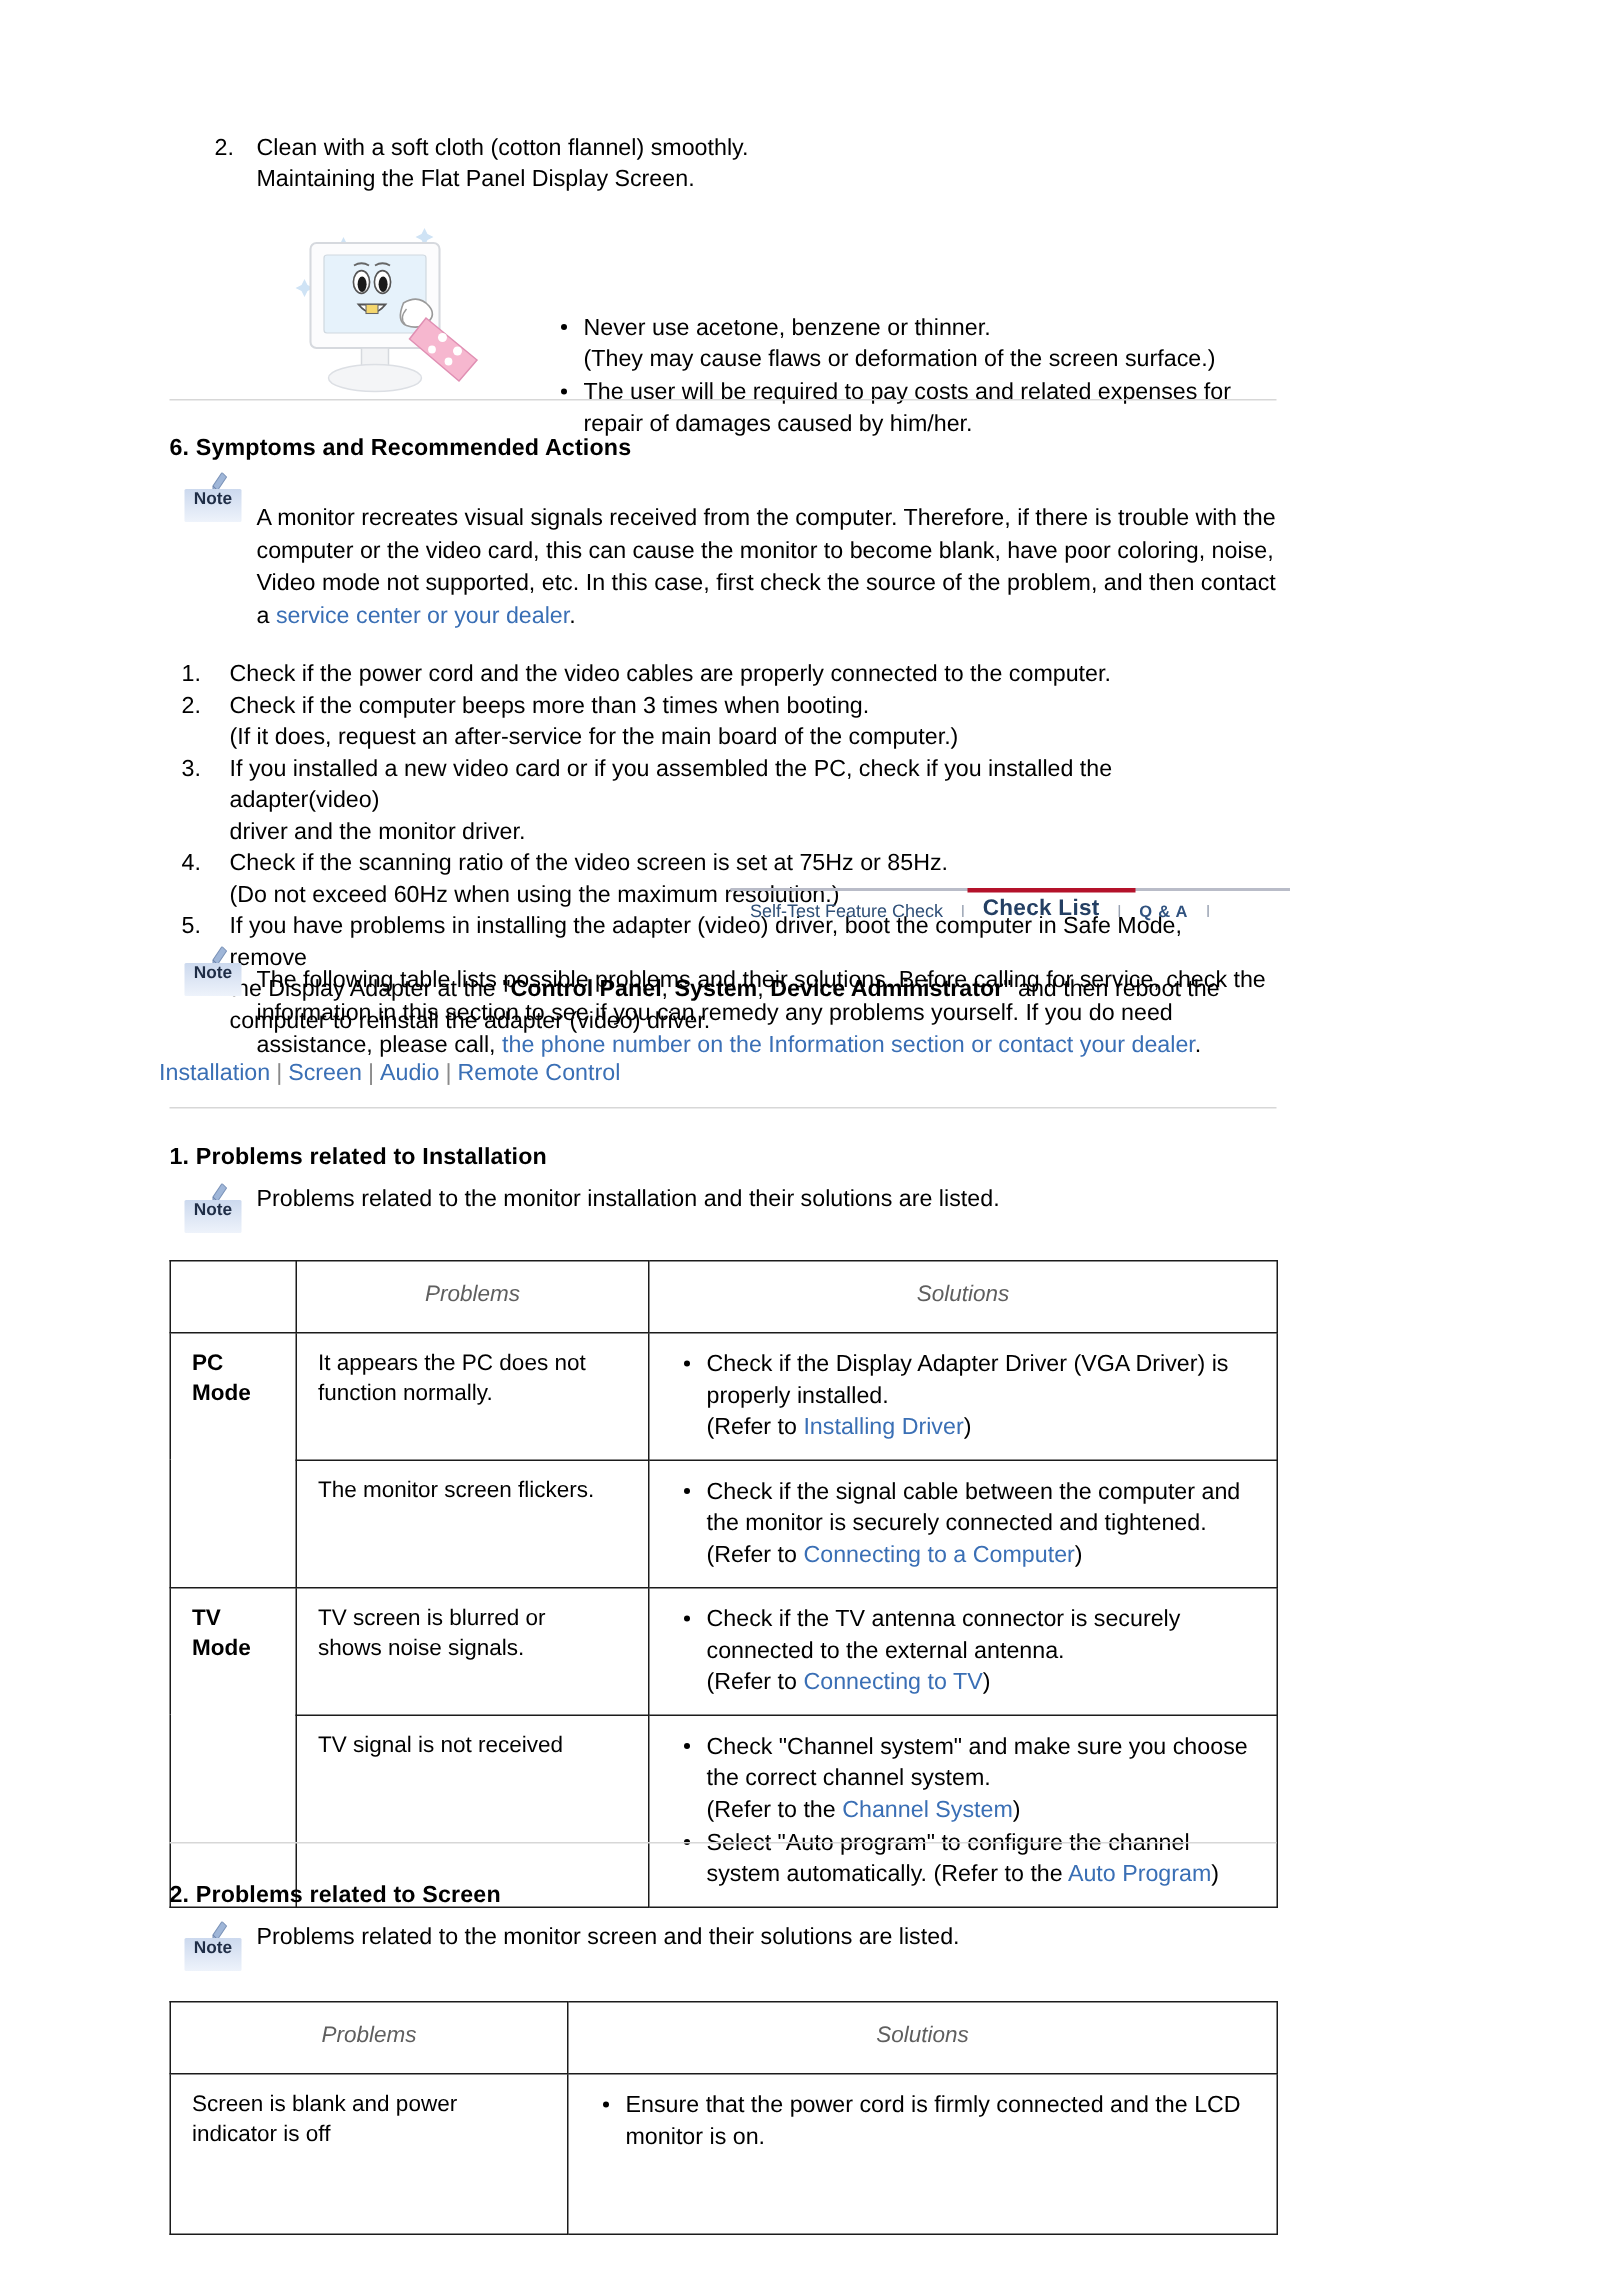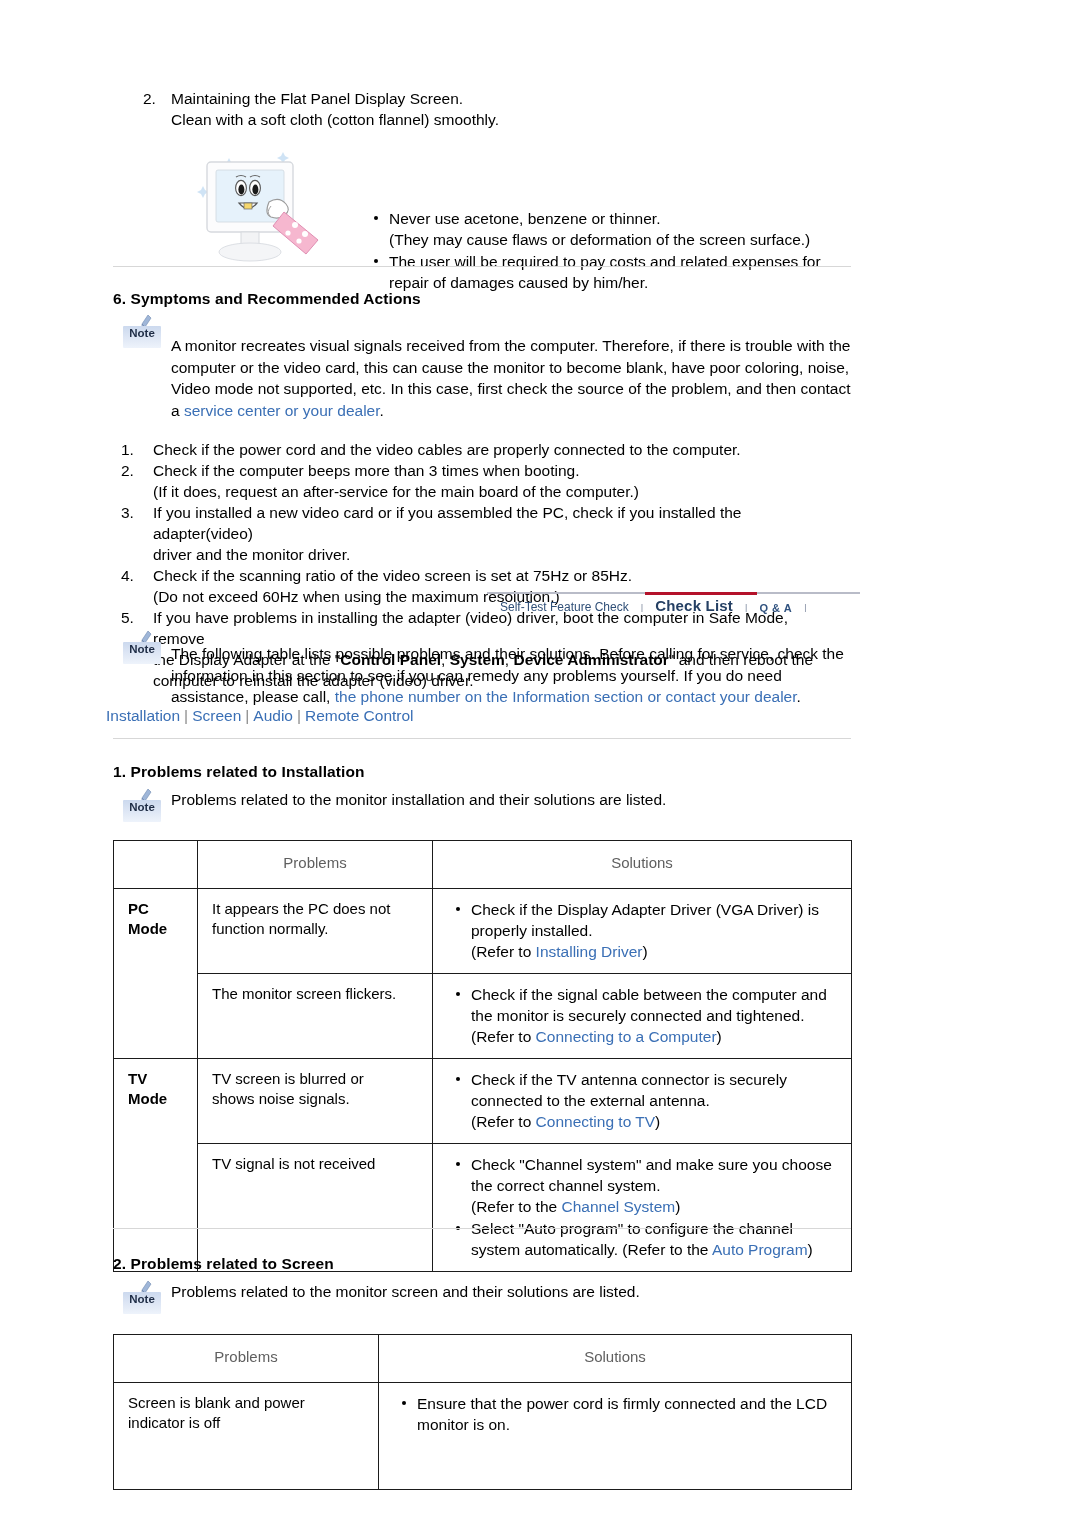--- a/index.html
+++ b/index.html
@@ -243,20 +243,21 @@
     font-size: 15px;
     line-height: 20.5px;
   }
   table.probs th {
     text-align: center;
     font-weight: normal;
     color: #5f5f5f;
     font-size: 15px;
     padding: 12px 8px 14px 8px;
     vertical-align: middle;
+    font-style: italic;
   }
   table.probs td.modecell {
     font-weight: bold;
     padding: 10px 0 10px 14px;
   }
   table.probs td.problem {
     font-weight: normal;
     padding-left: 14px;
     margin-top: 35px;
   }
@@ -269,22 +270,22 @@
 </style>
 </head>
 <body>
 
 <div class="page">
 
   <div class="sec-maintain">
     <div class="num-item">
       <div class="num">2.</div>
       <div class="body">
+        <div>Clean with a soft cloth (cotton flannel) smoothly.</div>
         <div>Maintaining the Flat Panel Display Screen.</div>
-        <div>Clean with a soft cloth (cotton flannel) smoothly.</div>
       </div>
     </div>
 
     <div class="maintain-row">
 
       <svg class="monitor-art" viewBox="0 0 150 125">
 
         <g fill="#cfe3f5">
           <path d="M38 12 l2.5 5 5 2.5 -5 2.5 -2.5 5 -2.5 -5 -5 -2.5 5 -2.5z"></path>
           <path d="M92 6 l2 4 4 2 -4 2 -2 4 -2 -4 -4 -2 4 -2z"></path>

